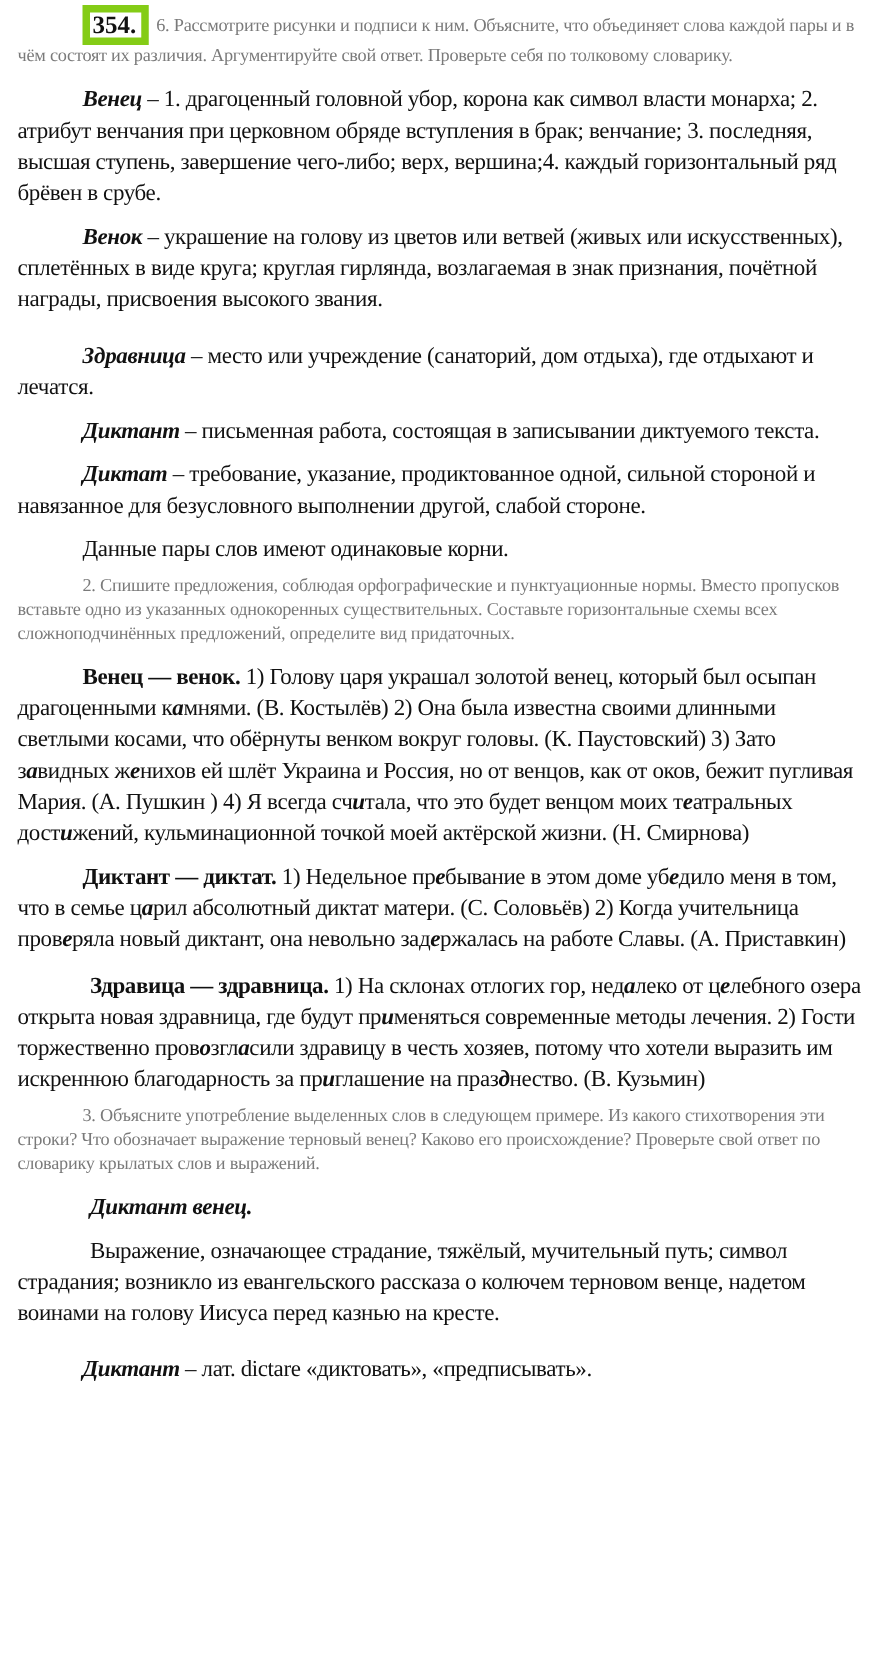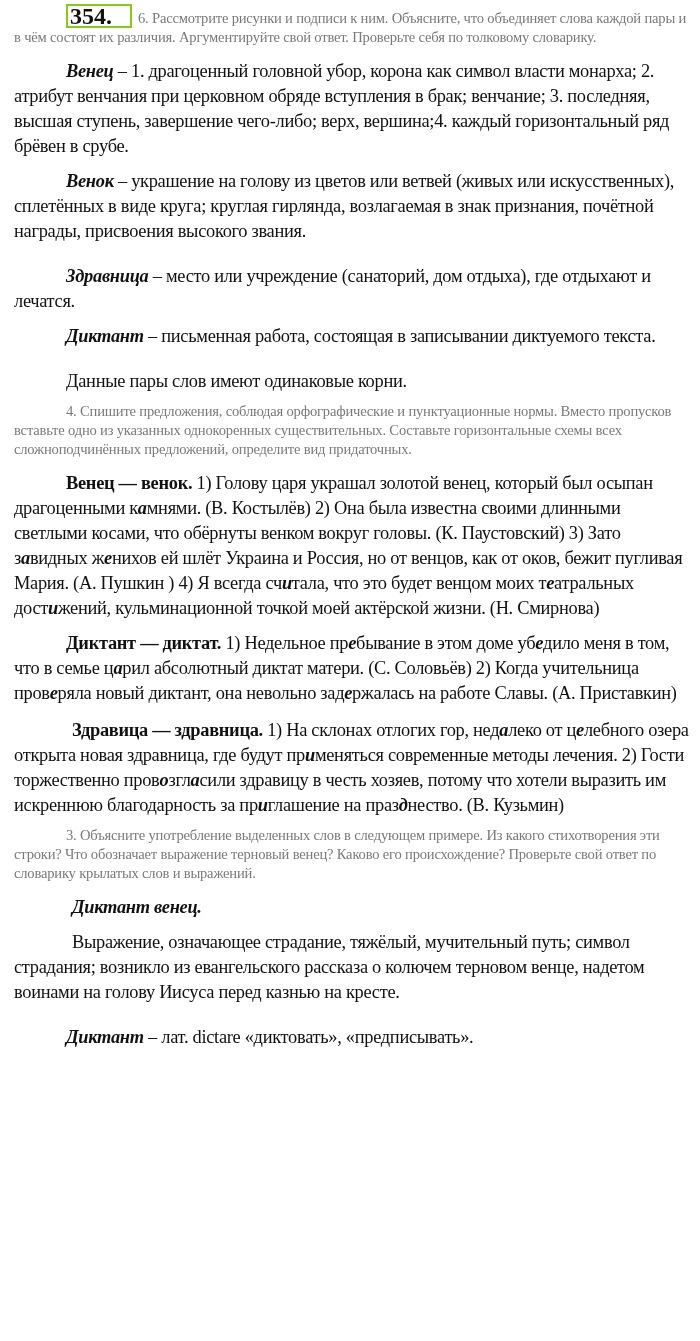--- a/index.html
+++ b/index.html
@@ -27,26 +27,26 @@
       line-height: 19px;
       text-indent: 52px;
       margin: 0;
       letter-spacing: -0.2px;
     }
     .task.first {
       text-indent: 52px;
     }
     .num-box {
       display: inline-block;
-      border: 2px solid #84cc16;
+      border: 6px solid #84cc16;
       color: #111;
       font-weight: bold;
-      font-size: 24px;
+      font-size: 20px;
       line-height: 20px;
-      padding: 0 18px 0 2px;
+      padding: 0 4px 0 2px;
       margin-right: 6px;
       text-indent: 0;
       letter-spacing: 0;
       vertical-align: -1px;
     }
     .para {
       font-size: 18.4px;
       line-height: 25px;
       text-indent: 52px;
       margin: 0;
@@ -84,26 +84,27 @@
   <div class="gap-m"></div>
 
   <div class="gap-m"></div>
 
   <p class="para"><span class="term">Здравница</span><span> – место или учреждение (санаторий, дом отдыха), где отдыхают и лечатся.</span></p>
   <div class="gap-m"></div>
 
   <p class="para"><span class="term">Диктант</span><span> – письменная работа, состоящая в записывании диктуемого текста.</span></p>
   <div class="gap-m"></div>
 
+  <p class="para"><span class="term">Диктат</span><span> – требование, указание, продиктованное одной, сильной стороной и навязанное для безусловного выполнении другой, слабой стороне.</span></p>
   <div class="gap-m"></div>
 
   <p class="para">Данные пары слов имеют одинаковые корни.</p>
   <div class="gap-s"></div>
 
-  <p class="task">4. Спишите предложения, соблюдая орфографические и пунктуационные нормы. Вместо пропусков вставьте одно из указанных однокоренных существительных. Составьте горизонтальные схемы всех сложноподчинённых предложений, определите вид придаточных.</p>
+  <p class="task">2. Спишите предложения, соблюдая орфографические и пунктуационные нормы. Вместо пропусков вставьте одно из указанных однокоренных существительных. Составьте горизонтальные схемы всех сложноподчинённых предложений, определите вид придаточных.</p>
   <div class="gap-l"></div>
 
   <p class="para"><span class="heading-b">Венец — венок.</span><span class="segs"><span> 1) Голову царя украшал золотой венец, который был осыпан драгоценными к</span><span class="hl">а</span><span>мнями. (В. Костылёв) 2) Она была известна своими длинными светлыми косами, что обёрнуты венком вокруг головы. (К. Паустовский) 3) Зато з</span><span class="hl">а</span><span>видных ж</span><span class="hl">е</span><span>нихов ей шлёт Украина и Россия, но от венцов, как от оков, бежит пугливая Мария. (А. Пушкин ) 4) Я всегда сч</span><span class="hl">и</span><span>тала, что это будет венцом моих т</span><span class="hl">е</span><span>атральных дост</span><span class="hl">и</span><span>жений, кульминационной точкой моей актёрской жизни. (Н. Смирнова)</span></span></p>
   <div class="gap-m"></div>
 
   <p class="para"><span class="heading-b">Диктант — диктат.</span><span class="segs"><span> 1) Недельное пр</span><span class="hl">е</span><span>бывание в этом доме уб</span><span class="hl">е</span><span>дило меня в том, что в семье ц</span><span class="hl">а</span><span>рил абсолютный диктат матери. (С. Соловьёв)  2) Когда учительница пров</span><span class="hl">е</span><span>ряла новый диктант, она невольно зад</span><span class="hl">е</span><span>ржалась на работе Славы. (А. Приставкин)</span></span></p>
   <div class="gap-l"></div>
 
   <p class="para indent-extra"><span class="heading-b">Здравица — здравница.</span><span class="segs"><span> 1) На склонах отлогих гор, нед</span><span class="hl">а</span><span>леко от ц</span><span class="hl">е</span><span>лебного озера открыта новая здравница, где будут пр</span><span class="hl">и</span><span>меняться современные методы лечения. 2) Гости торжественно пров</span><span class="hl">о</span><span>згл</span><span class="hl">а</span><span>сили здравицу в честь хозяев, потому что хотели выразить им искреннюю благодарность за пр</span><span class="hl">и</span><span>глашение на праз</span><span class="hl">д</span><span>нество. (В. Кузьмин)</span></span></p>
   <div class="gap-s"></div>

